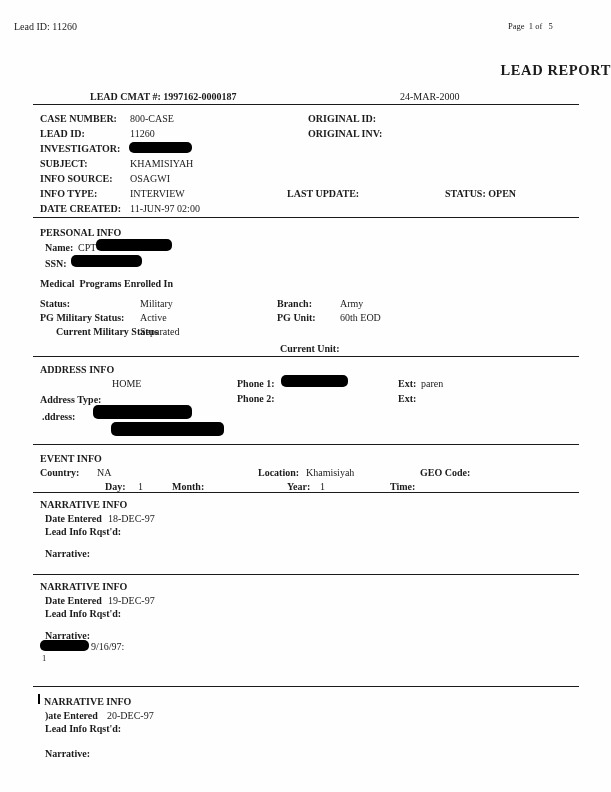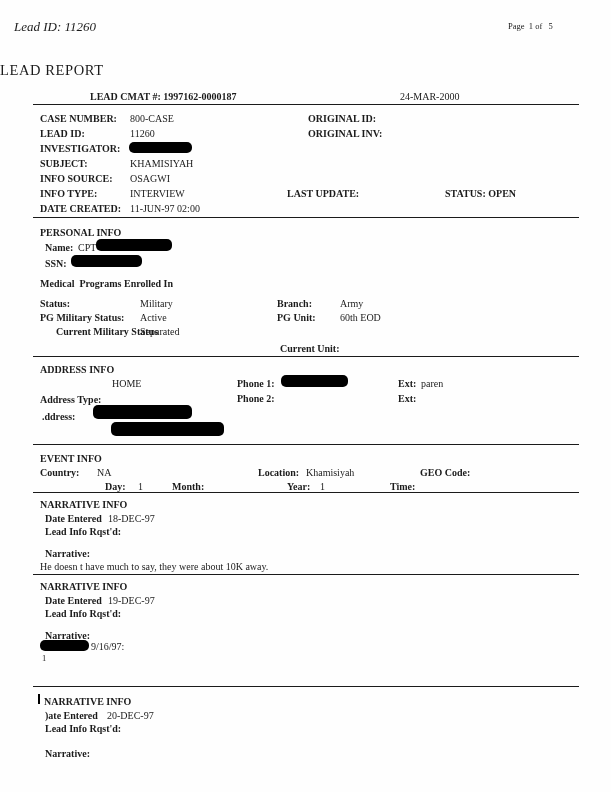--- a/index.html
+++ b/index.html
@@ -11,25 +11,25 @@
   }
   .page {
     position:relative; width:611px; height:792px;
     background:var(--paper, #fefefe); overflow:hidden;
   }
   .t {
     position:absolute; font-size:10px; line-height:13px;
     white-space:pre; color:var(--ink, #1b1b1b);
   }
   .b { font-weight:bold; }
-  .xs { font-size:13px;font-style:italic; }
+  .xs { font-size:10px; }
   .sm { font-size:8.5px; }
   .title {
-    position:absolute; left:0; width:100%; top:62px; text-align:left;
-    font-size:14.5px; font-weight:normal; letter-spacing:0.6px;
+    position:absolute; left:0; width:100%; top:62px; text-align:right;
+    font-size:14.5px; font-weight:bold; letter-spacing:0.6px;
   }
   .rule {
     position:absolute; left:33px; width:546px; height:0;
     border-top:1.5px solid var(--ink, #1b1b1b);
   }
   .redact {
     position:absolute; background:var(--redact, #000);
     border-radius:5px;
   }
   .redact-inline {
@@ -144,21 +144,20 @@
   <span class="t" style="left:320px; top:480px">1</span>
   <span class="t b" style="left:390px; top:480px">Time:</span>
 
   <div class="rule" style="top:492px"></div>
 
   <span class="t b" style="left:40px; top:498px">NARRATIVE INFO</span>
   <span class="t b" style="left:45px; top:512px">Date Entered</span>
   <span class="t" style="left:108px; top:512px">18-DEC-97</span>
   <span class="t b" style="left:45px; top:525px">Lead Info Rqst'd:</span>
   <span class="t b" style="left:45px; top:547px">Narrative:</span>
-  <span class="t" style="left:40px; top:560px">He doesn t have much to say, they were about 10K away.</span>
 
   <div class="rule" style="top:574px"></div>
 
   <span class="t b" style="left:40px; top:580px">NARRATIVE INFO</span>
   <span class="t b" style="left:45px; top:594px">Date Entered</span>
   <span class="t" style="left:108px; top:594px">19-DEC-97</span>
   <span class="t b" style="left:45px; top:607px">Lead Info Rqst'd:</span>
   <span class="t b" style="left:45px; top:629px">Narrative:</span>
 
   <div class="redact" style="left:40px; top:640px; width:49px; height:11px"></div>

